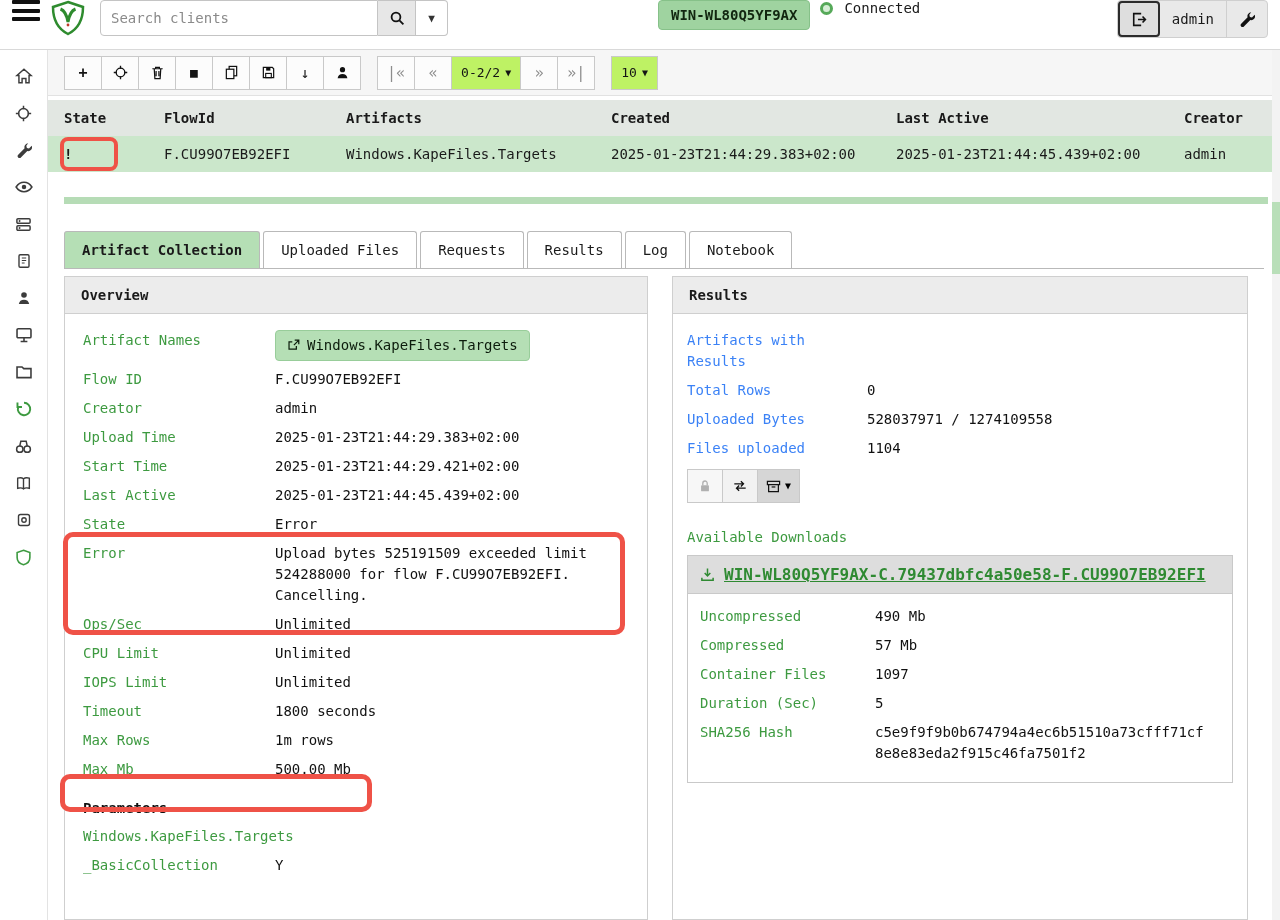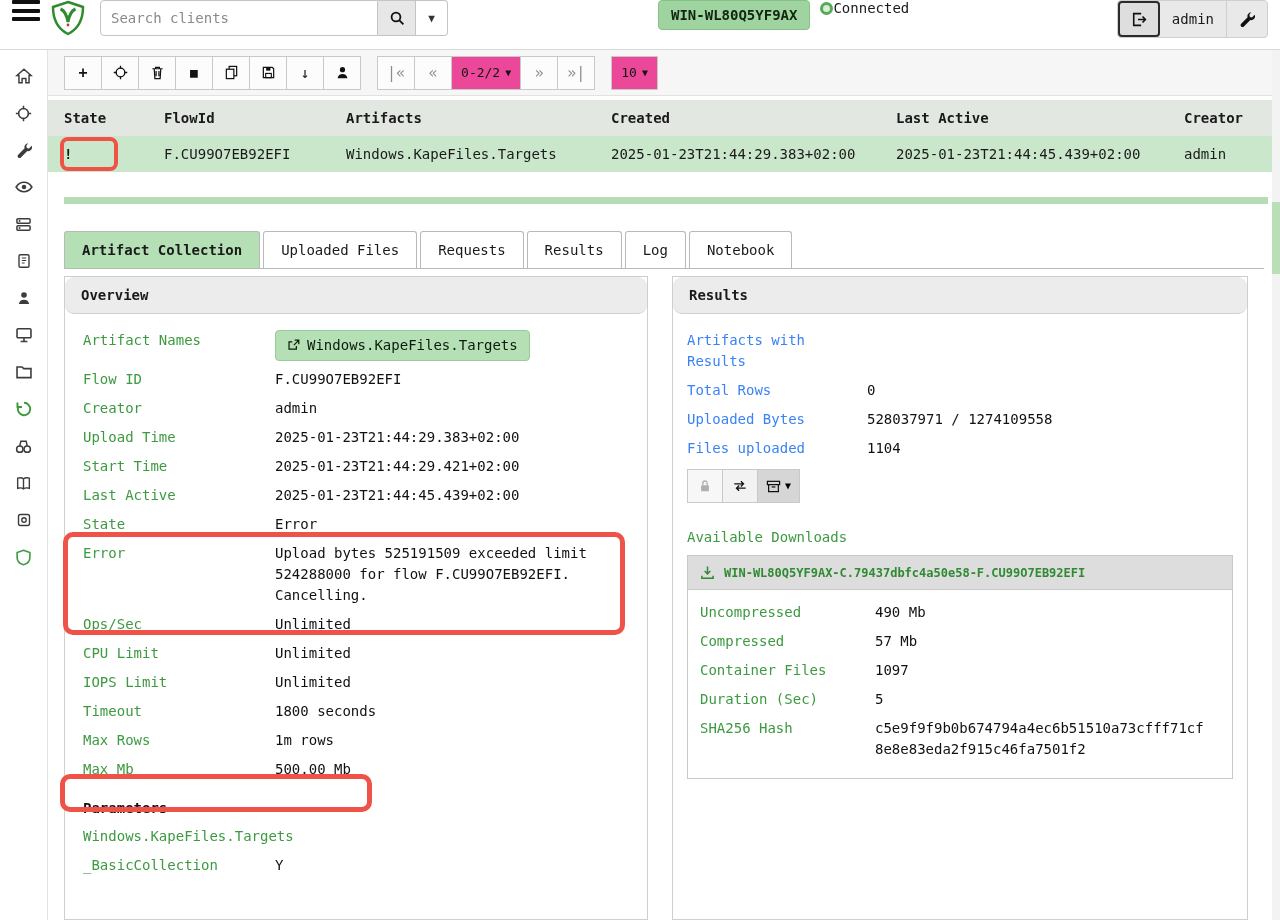--- a/index.html
+++ b/index.html
@@ -14,38 +14,38 @@
   border-bottom:1px solid #d9d9d9; display:flex; align-items:flex-start; padding:0 12px; gap:10px; z-index:10;}
 .hamburger { width:28px; height:21px; display:flex; flex-direction:column; justify-content:space-between; cursor:pointer; }
 .hamburger span { height:4px; background:#111; border-radius:1px; }
 .logo { width:36px; height:36px; }
 .search-wrap { display:flex; margin-left:4px; }
 .search-input { width:278px; height:36px; border:1px solid #c4c4c4; border-radius:4px 0 0 4px; padding:0 10px; font:inherit; color:#333; outline:none;}
 .search-input::placeholder { color:#8a8a8a; }
 .search-btn { width:38px; height:36px; border:1px solid #c4c4c4; border-left:none; background:#e7e7e7; display:flex; align-items:center; justify-content:center; }
 .search-caret { width:32px; height:36px; border:1px solid #c4c4c4; border-left:none; border-radius:0 4px 4px 0; background:#fff; display:flex; align-items:center; justify-content:center; font-size:11px; color:#333; }
 .client-badge { margin-left:200px; background:#9fd3a0; border:1px solid #86c189; border-radius:4px; padding:6px 12px; font-weight:bold; color:#11260f; }
-.conn { display:flex; align-items:center; gap:0; }
+.conn { display:flex; align-items:center; gap:11px; }
 .conn-dot { width:13px; height:13px; border-radius:50%; background:#d6eed6; border:3px solid #56a959; }
 .user-group { margin-left:auto; display:flex; align-items:stretch; background:#e9e9e9; border:1px solid #cfcfcf; border-radius:4px; height:38px; }
 .user-seg { padding:0 12px; display:flex; align-items:center; border-right:1px solid #cfcfcf; }
 .user-seg:last-child { border-right:none; }
 .logout-seg { outline:2px solid #2b2b2b; outline-offset:-2px; border-radius:4px; background:#dedede; }
 
 
 .sidebar { position:absolute; top:50px; left:0; width:48px; bottom:0; background:#fff; border-right:1px solid #e3e3e3; display:flex; flex-direction:column; align-items:center; padding-top:8px; z-index:9; }
 .side-item { width:36px; height:36px; display:flex; align-items:center; justify-content:center; color:#3c3c3c; cursor:pointer; margin-bottom:1px; }
 .side-item.active { color:#3d9a40; }
 
 
 .toolbar { position:absolute; top:50px; left:48px; right:8px; height:46px; background:#f6f6f6; border-bottom:1px solid #e2e2e2; display:flex; align-items:center; padding:0 16px; }
 .tgroup { display:flex; margin-right:16px; }
 .btn { height:34px; min-width:38px; padding:0 9px; background:#fcfcfc; border:1px solid #c9c9c9; display:inline-flex; align-items:center; justify-content:center; gap:5px; font-size:15px; color:#141414; }
 .btn + .btn { margin-left:-1px; }
-.btn.gray { background:#ec4899; font-size:13px; }
+.btn.gray { background:#bef264; font-size:13px; }
 .btn.muted { color:#8d8d8d; }
 .caret { font-size:10px; line-height:1; }
 
 
 .flows { position:absolute; top:100px; left:48px; right:8px; }
 .t-head { display:flex; height:36px; background:#e2e7e2; font-weight:bold; align-items:center; }
 .t-row { display:flex; height:36px; background:#cbe7cb; align-items:center; }
 .tc { padding-left:16px; overflow:hidden; white-space:nowrap; }
 .tc.state { width:100px; } .tc.flowid { width:182px; } .tc.artifacts { width:265px; }
 .tc.created { width:285px; } .tc.lastactive { width:288px; } .tc.creator { flex:1; }
@@ -57,21 +57,21 @@
 .vthumb { position:absolute; top:152px; right:0; width:8px; height:72px; background:#b9dfb9; }
 
 
 .tabs { position:absolute; top:231px; left:64px; right:16px; display:flex; align-items:flex-end; border-bottom:1px solid #b9b9b9; height:38px; }
 .tab { height:37px; padding:0 17px; display:flex; align-items:center; border:1px solid #b9b9b9; border-bottom:none; background:#fff; margin-right:3px; border-radius:3px 3px 0 0; cursor:pointer; white-space:nowrap;margin-top:10px; }
 .tab.active { background:#b5dfb5; font-weight:bold; }
 
 
 .content { position:absolute; top:276px; left:64px; display:flex; gap:24px; }
 .card { border:1px solid #cfcfcf; background:#fff; }
-.card-header { background:#ececec; border-bottom:1px solid #cfcfcf; padding:0 16px; font-weight:bold; height:37px; display:flex; align-items:center;border-radius:9px; }
+.card-header { background:#ececec; border-bottom:1px solid #cfcfcf; padding:0 16px; font-weight:bold; height:37px; display:flex; align-items:center; }
 .card.overview { width:584px; height:644px; overflow:hidden; }
 .card.results { width:576px; }
 .card-body { padding-top:12px; }
 
 .orow { display:flex; padding:4px 18px; line-height:21px; }
 .olabel { width:192px; flex-shrink:0; color:#3d9a40; }
 .ovalue { color:#111; }
 .artifact-btn { display:inline-flex; align-items:center; gap:7px; background:#b5dfb5; border:1px solid #98cd9a; border-radius:4px; padding:4px 11px; color:#0c1c0c; }
 .params-title { padding:16px 18px 6px; font-weight:bold; color:#111; }
 
@@ -80,21 +80,21 @@
 .rvalue { color:#111; }
 .dl-buttons { display:flex; margin-top:2px; }
 .dl-btn { height:34px; min-width:36px; padding:0 8px; background:#f2f2f2; border:1px solid #c9c9c9; display:inline-flex; align-items:center; justify-content:center; gap:4px; }
 .dl-btn + .dl-btn { margin-left:-1px; }
 .dl-btn.disabled { color:#b0b0b0; background:#f7f7f7; }
 .dl-btn.dark { background:#d6d6d6; }
 
 .avail-label { padding:22px 14px 8px; color:#3d9a40; }
 .dl-box { margin:2px 14px 26px; border:1px solid #c9c9c9; }
 .dl-box-header { background:#dddddd; border-bottom:1px solid #c9c9c9; padding:9px 12px; display:flex; align-items:center; gap:9px; }
-.dl-link { color:#2f8a32; font-weight:bold; font-size:12px; cursor:pointer; }
+.dl-link { color:#2f8a32; font-weight:bold; text-decoration:underline; font-size:16px; cursor:pointer; }
 .dl-body { padding:8px 0 14px; }
 .dl-row { display:flex; padding:4px 12px; line-height:21px; }
 .dl-label { width:175px; flex-shrink:0; color:#3d9a40; }
 .dl-value { color:#111; max-width:335px; word-break:break-all; }
 
 
 .ann { position:absolute; border:5px solid #ef5247; border-radius:10px; pointer-events:none; z-index:40; }
 .ann.state-cell { left:60px; top:137px; width:58px; height:34px; border-width:4px; border-radius:8px; }
 .ann.state-error { left:63px; top:532px; width:562px; height:103px; }
 .ann.max-mb { left:60px; top:774px; width:312px; height:38px; }

